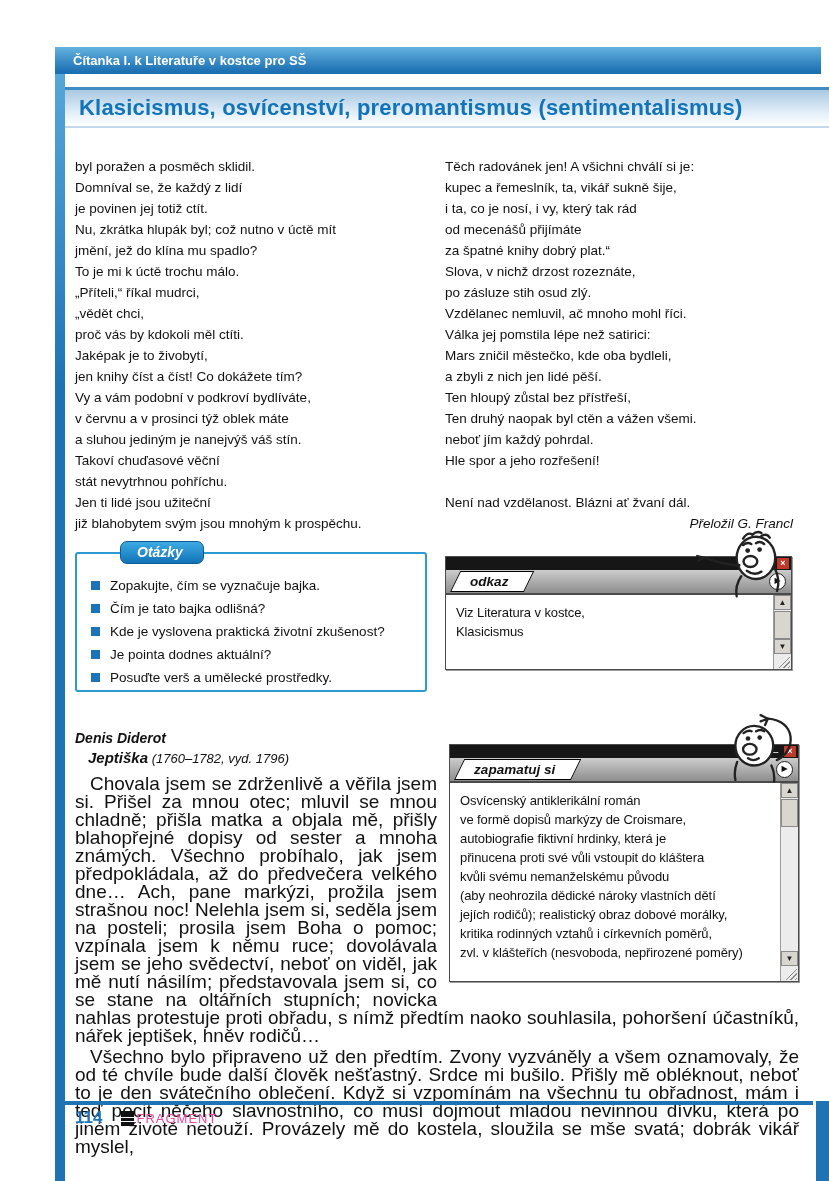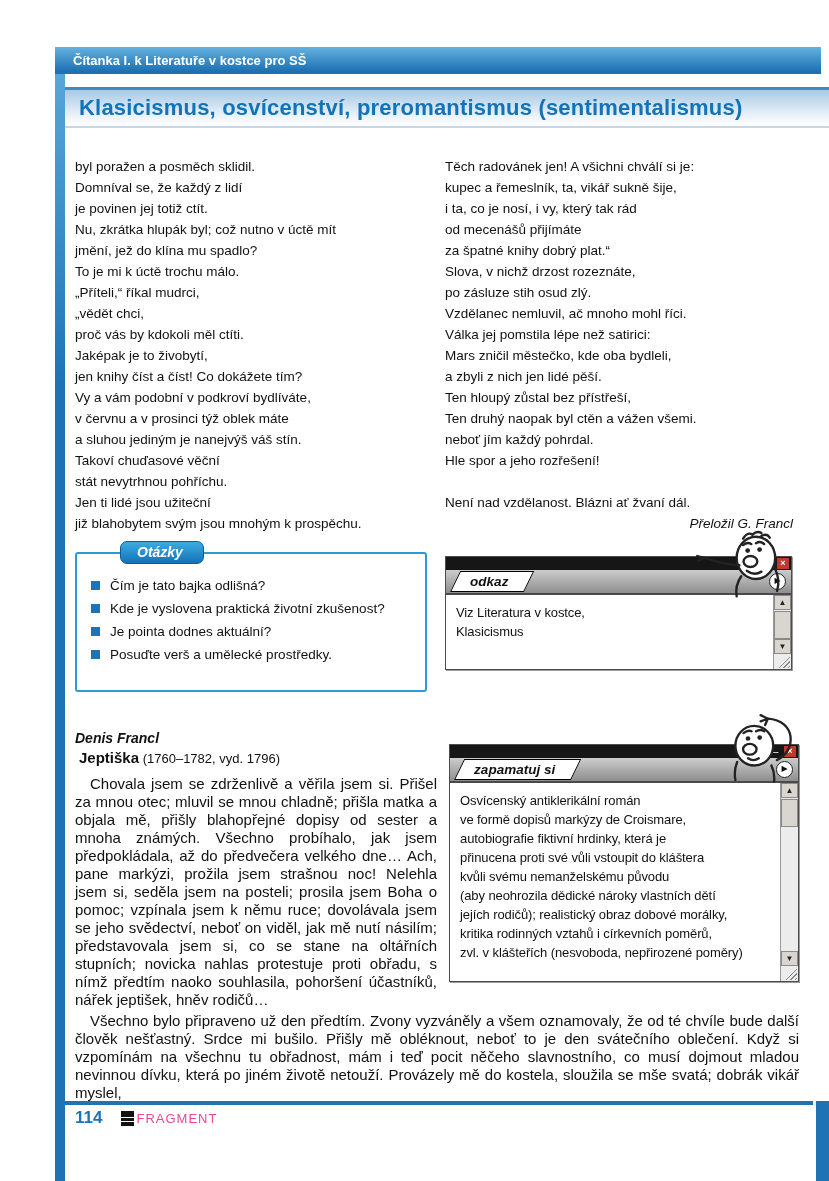--- a/index.html
+++ b/index.html
@@ -81,24 +81,24 @@
     background:repeating-linear-gradient(135deg, transparent 0 2px, #8a8a8a 2px 3px);
     clip-path:polygon(100% 0, 100% 100%, 0 100%); }
 
   .mascot { position:absolute; z-index:6; }
   .mascot-odkaz { top:-34px; right:-4px; width:102px; height:78px; }
   .mascot-zap   { top:-43px; right:-4px; width:90px;  height:82px; }
 
   
   .diderot { position:absolute; left:75px; top:730px; width:724px; }
   .author-name { font-size:14px; font-weight:bold; font-style:italic; margin:0 0 3px 0; }
-  .work-line { font-size:13px; margin:0 0 9px 4px; }
+  .work-line { font-size:13px; margin:0 0 9px 13px;font-style:italic; }
   .work-title { font-size:15px; font-weight:bold; }
   .work-meta { font-size:13px; }
-  .body-par { margin:0 0 3px 0; font-size:15px; line-height:18px; text-align:justify; text-indent:15px; }
+  .body-par { margin:0 0 3px 0; font-size:19px; line-height:18px; text-align:justify; text-indent:15px; }
 
   
   .footer-rule { position:absolute; left:65px; top:1101px; width:748px; height:4px; background:#1e73b5; }
   .footer { position:absolute; left:75px; top:1108px; display:flex; align-items:center; gap:19px; }
   .pagenum { color:#1b74b8; font-weight:bold; font-size:17px; }
   .logo { display:inline-flex; align-items:center; gap:2px; }
   .logo-icon { display:inline-block; width:13px; height:15px; background:#111;
     box-shadow:inset 0 -4px 0 #111, inset 0 -5px 0 #fff, inset 0 -8px 0 #111, inset 0 -9px 0 #fff; }
   .logo-text { font-weight:normal; font-size:13px; letter-spacing:1px; color:#ec4899; }
 </style>
@@ -157,20 +157,21 @@
           <div class="poem-line"></div>
           <div class="poem-line">Není nad vzdělanost. Blázni ať žvaní dál.</div>
         </div>
       <div class="translator">Přeložil G. Francl</div>
     </div>
   </section>
 
   <section class="questions-box">
     <div class="questions-tab">Otázky</div>
     <div class="questions-items">
+        <div class="q-item">Zopakujte, čím se vyznačuje bajka.</div>
         <div class="q-item">Čím je tato bajka odlišná?</div>
         <div class="q-item">Kde je vyslovena praktická životní zkušenost?</div>
         <div class="q-item">Je pointa dodnes aktuální?</div>
         <div class="q-item">Posuďte verš a umělecké prostředky.</div>
       </div>
   </section>
 
   <div class="window odkaz-window">
     <svg class="mascot mascot-odkaz" viewBox="0 0 110 85">
       <g fill="none" stroke="#222" stroke-width="2.6" stroke-linecap="round">
@@ -255,21 +256,21 @@
           </div>
         <div class="win-scroll">
           <div class="sb-btn sb-up">▲</div>
           <div class="sb-thumb"></div>
           <div class="sb-btn sb-down">▼</div>
         </div>
         <div class="win-grip"></div>
       </div>
     </div>
 
-    <div class="author-name">Denis Francl</div>
+    <div class="author-name">Denis Diderot</div>
     <div class="work-line">
       <span class="work-title">Jeptiška</span><span class="work-meta"> (1760–1782, vyd. 1796)</span>
     </div>
     <p class="body-par">Chovala jsem se zdrženlivě a věřila jsem si. Přišel za mnou otec; mluvil se mnou chladně; přišla matka a objala mě, přišly blahopřejné dopisy od sester a mnoha známých. Všechno probíhalo, jak jsem předpokládala, až do předvečera velkého dne… Ach, pane markýzi, prožila jsem strašnou noc! Nelehla jsem si, seděla jsem na posteli; prosila jsem Boha o pomoc; vzpínala jsem k němu ruce; dovolávala jsem se jeho svědectví, neboť on viděl, jak mě nutí násilím; představovala jsem si, co se stane na oltářních stupních; novicka nahlas protestuje proti obřadu, s nímž předtím naoko souhlasila, pohoršení účastníků, nářek jeptišek, hněv rodičů…</p>
     <p class="body-par">Všechno bylo připraveno už den předtím. Zvony vyzváněly a všem oznamovaly, že od té chvíle bude další člověk nešťastný. Srdce mi bušilo. Přišly mě obléknout, neboť to je den svátečního oblečení. Když si vzpomínám na všechnu tu obřadnost, mám i teď pocit něčeho slavnostního, co musí dojmout mladou nevinnou dívku, která po jiném životě netouží. Provázely mě do kostela, sloužila se mše svatá; dobrák vikář myslel,</p>
   </section>
 
   <div class="footer-rule"></div>
   <div class="footer">
     <span class="pagenum">114</span>

